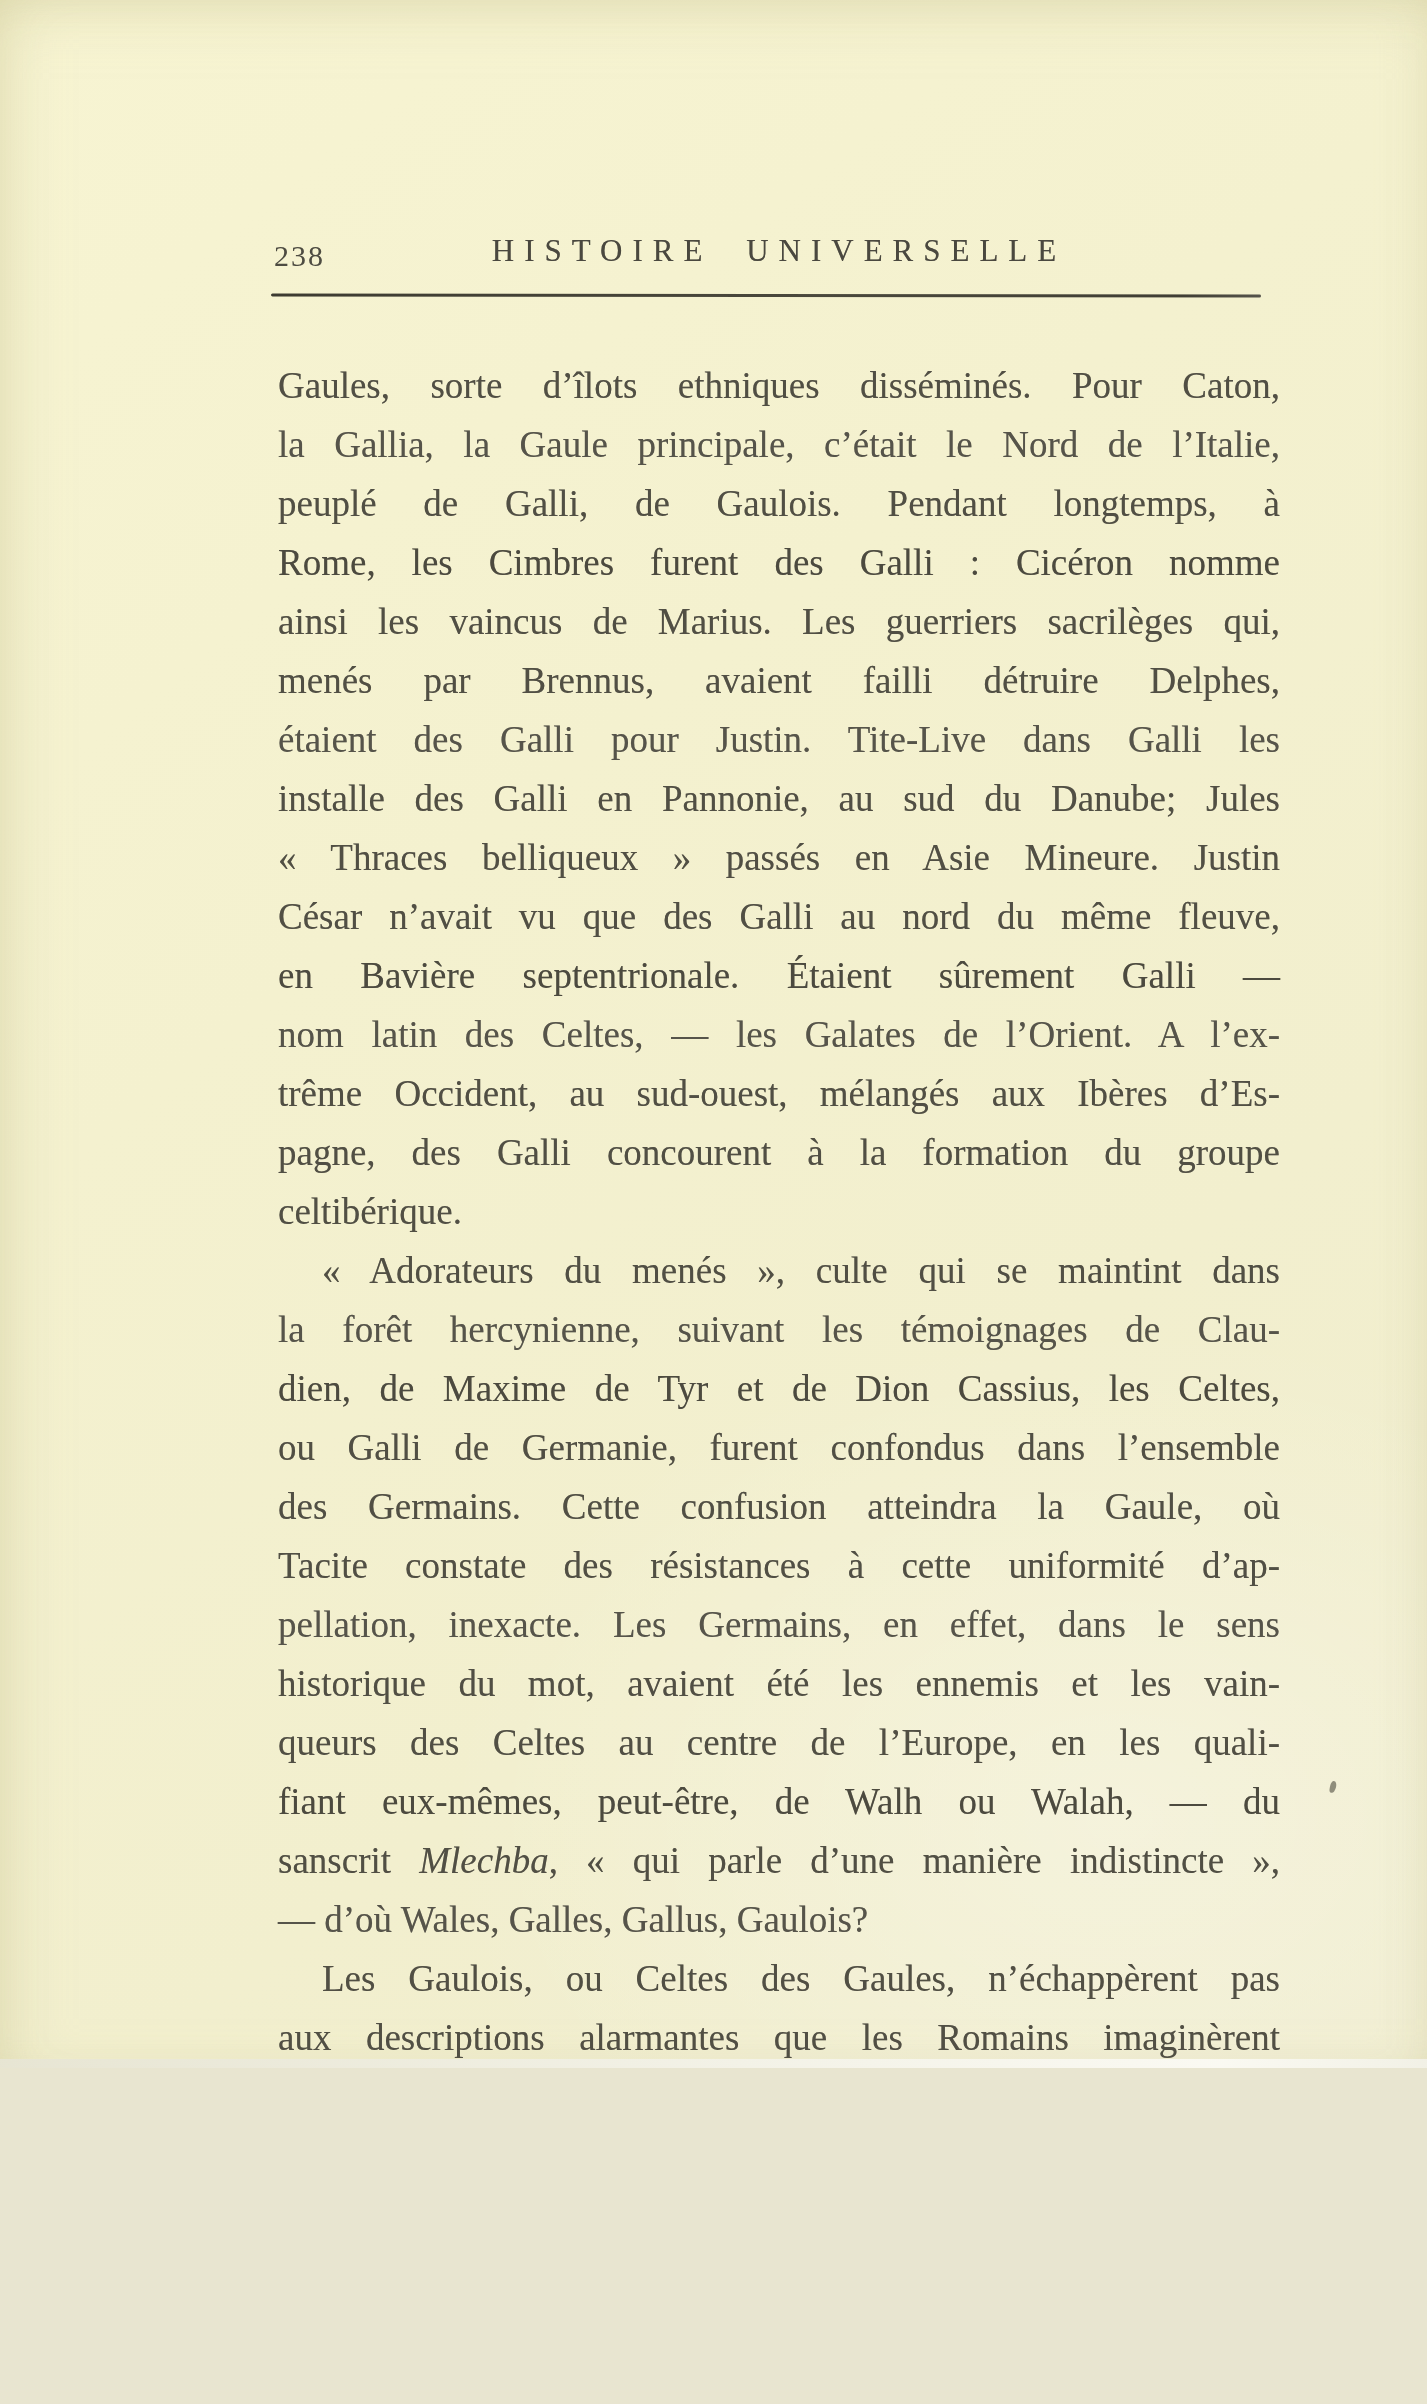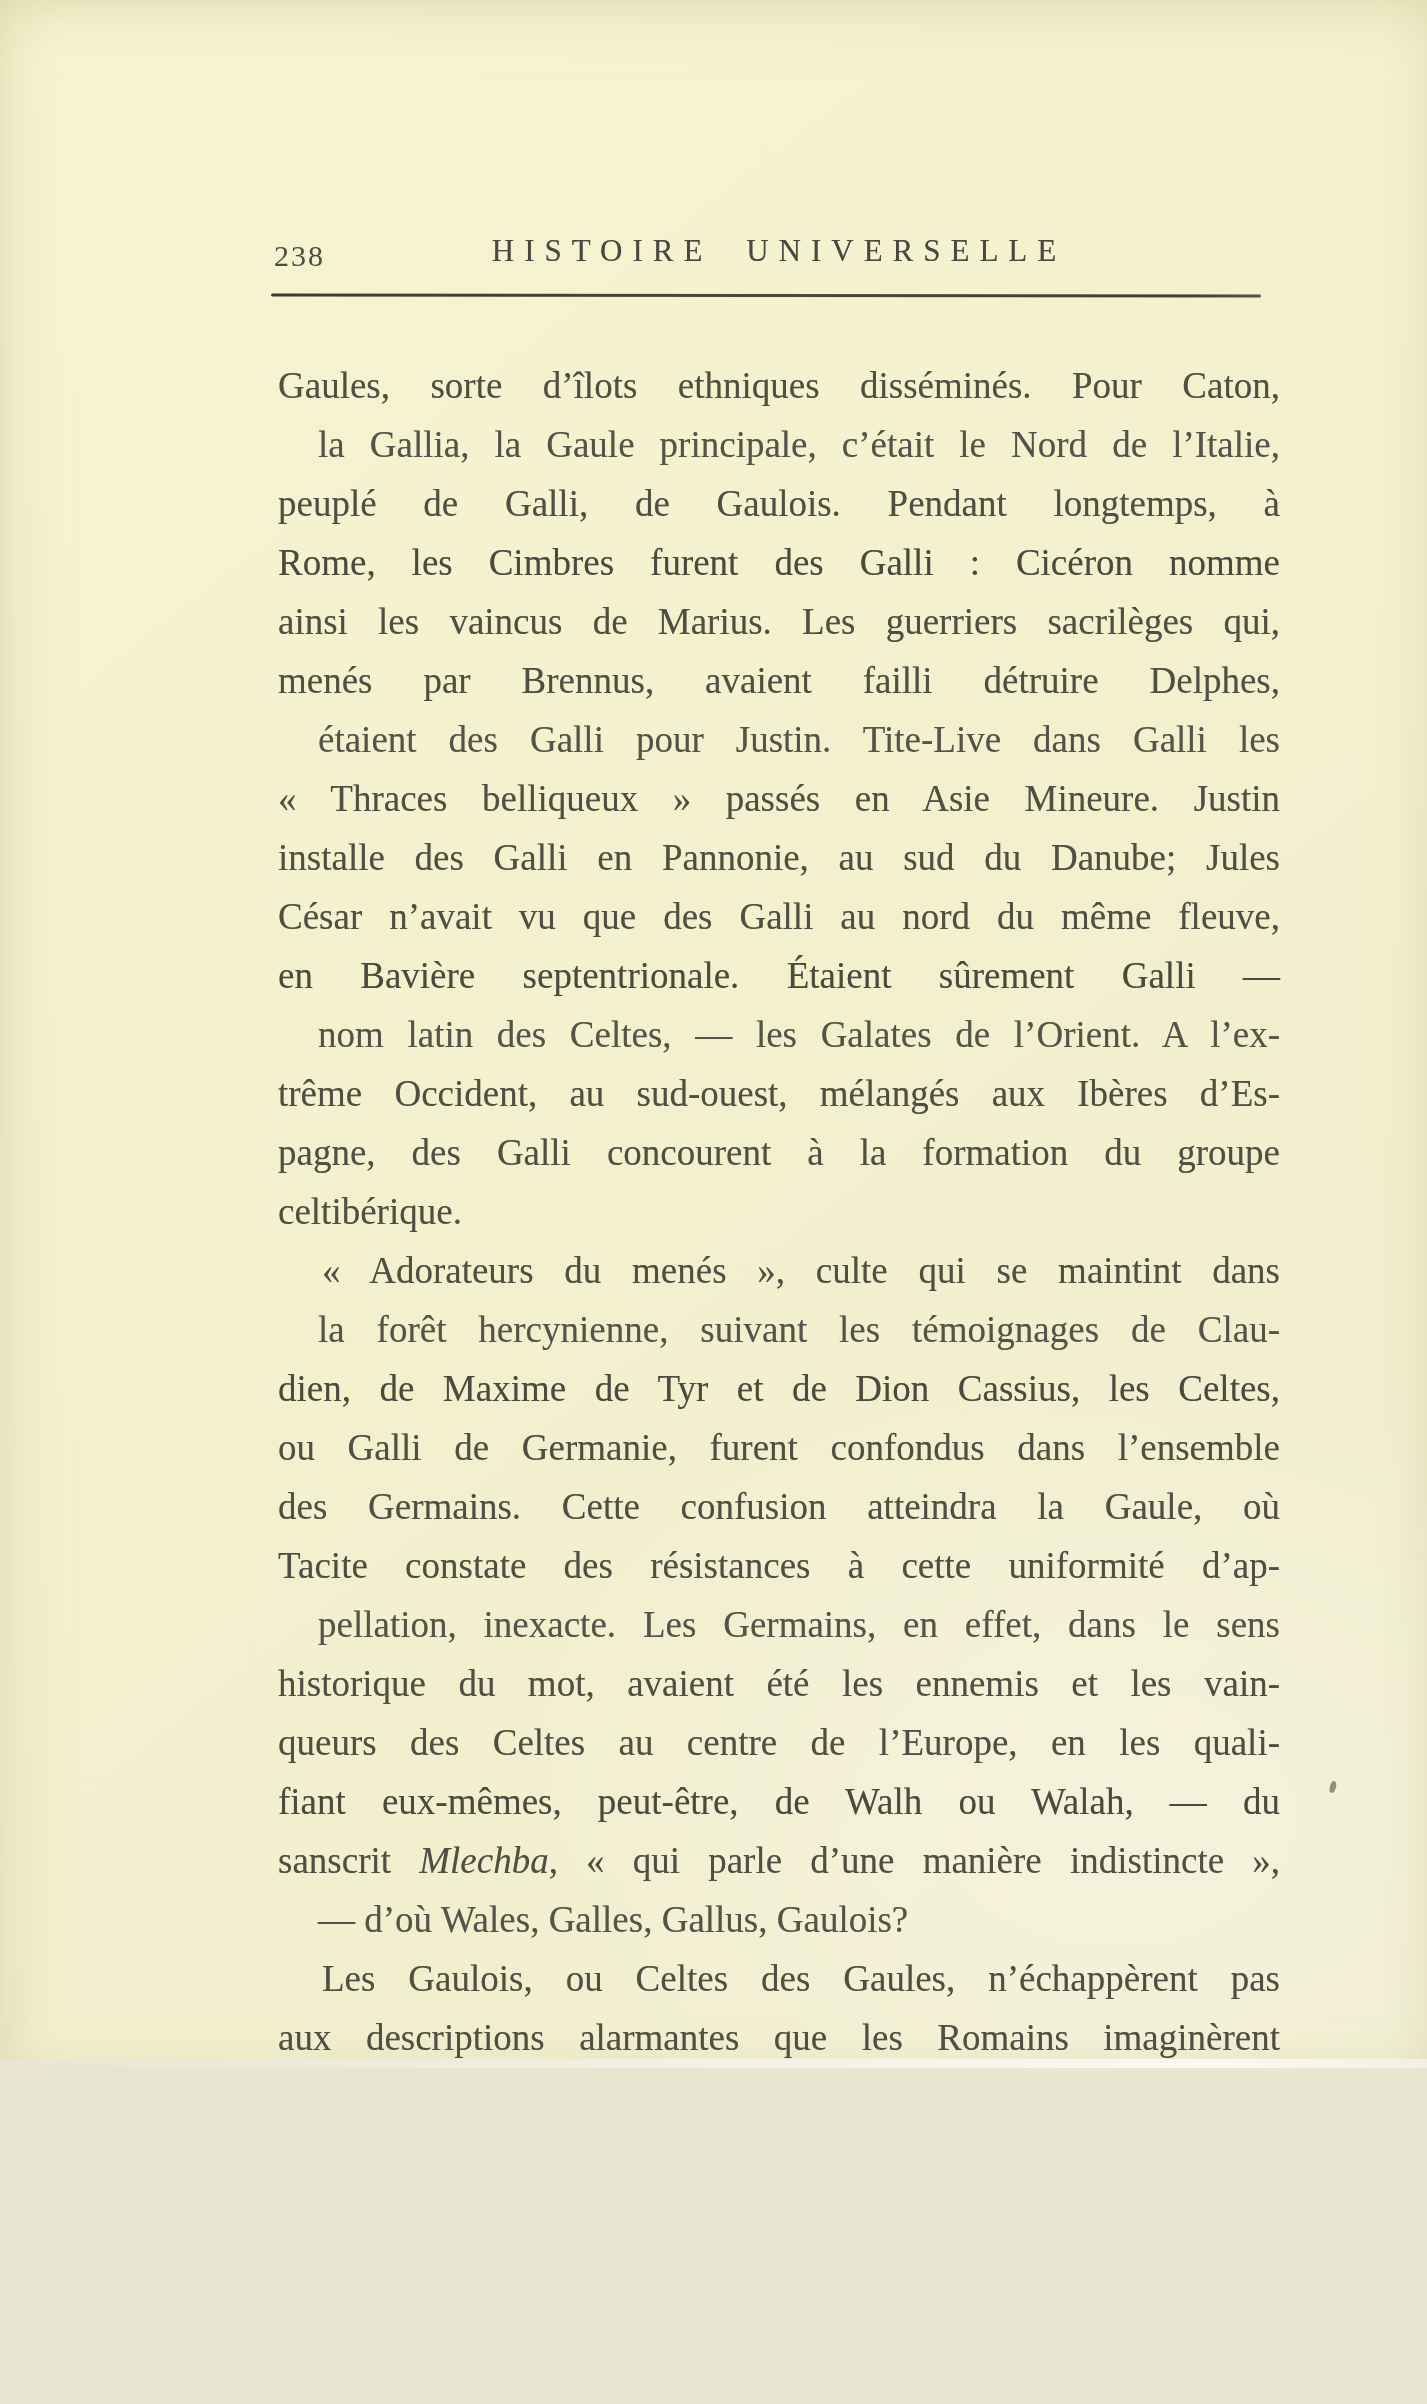--- a/index.html
+++ b/index.html
@@ -74,21 +74,21 @@
     text-justify: inter-word;
     white-space: nowrap;
   }
   .line.para-end {
     text-align-last: left;
     font-family: Liberation Serif, serif;
   }
   .line.indent {
     text-indent: 44px;
   }
-  .line:nth-child(5n+2) { color: #56544a; margin-left: 40px; }
+  .line:nth-child(5n+2) { color: #56544a; }
   .line:nth-child(7n+4) { color: #4c4a3f; }
   .it { font-style: italic; }
   .ink-speck {
     position: absolute;
     background: #6f6c5e;
     border-radius: 50% 50% 60% 40%;
   }
   .speck-a { left: 1330px; top: 1781px; width: 6px; height: 12px; opacity: 0.75; transform: rotate(12deg); }
   .speck-b { left: 660px;  top: 2325px; width: 4px; height: 4px; opacity: 0.45; }
   .speck-c { left: 908px;  top: 2318px; width: 3px; height: 3px; opacity: 0.4; }
@@ -116,22 +116,22 @@
   <div class="head-rule"></div>
 
   <main class="body-text" id="body-text">
       <div class="line"><span>Gaules, sorte d’îlots ethniques disséminés. Pour Caton,</span></div>
       <div class="line"><span>la Gallia, la Gaule principale, c’était le Nord de l’Italie,</span></div>
       <div class="line"><span>peuplé de Galli, de Gaulois. Pendant longtemps, à</span></div>
       <div class="line"><span>Rome, les Cimbres furent des Galli : Cicéron nomme</span></div>
       <div class="line"><span>ainsi les vaincus de Marius. Les guerriers sacrilèges qui,</span></div>
       <div class="line"><span>menés par Brennus, avaient failli détruire Delphes,</span></div>
       <div class="line"><span>étaient des Galli pour Justin. Tite-Live dans Galli les</span></div>
+      <div class="line"><span>installe des Galli en Pannonie, au sud du Danube; Jules</span></div>
       <div class="line"><span>« Thraces belliqueux » passés en Asie Mineure. Justin</span></div>
-      <div class="line"><span>installe des Galli en Pannonie, au sud du Danube; Jules</span></div>
       <div class="line"><span>César n’avait vu que des Galli au nord du même fleuve,</span></div>
       <div class="line"><span>en Bavière septentrionale. Étaient sûrement Galli —</span></div>
       <div class="line"><span>nom latin des Celtes, — les Galates de l’Orient. A l’ex-</span></div>
       <div class="line"><span>trême Occident, au sud-ouest, mélangés aux Ibères d’Es-</span></div>
       <div class="line"><span>pagne, des Galli concourent à la formation du groupe</span></div>
       <div class="line para-end"><span>celtibérique.</span></div>
       <div class="line indent"><span>« Adorateurs du menés », culte qui se maintint dans</span></div>
       <div class="line"><span>la forêt hercynienne, suivant les témoignages de Clau-</span></div>
       <div class="line"><span>dien, de Maxime de Tyr et de Dion Cassius, les Celtes,</span></div>
       <div class="line"><span>ou Galli de Germanie, furent confondus dans l’ensemble</span></div>

